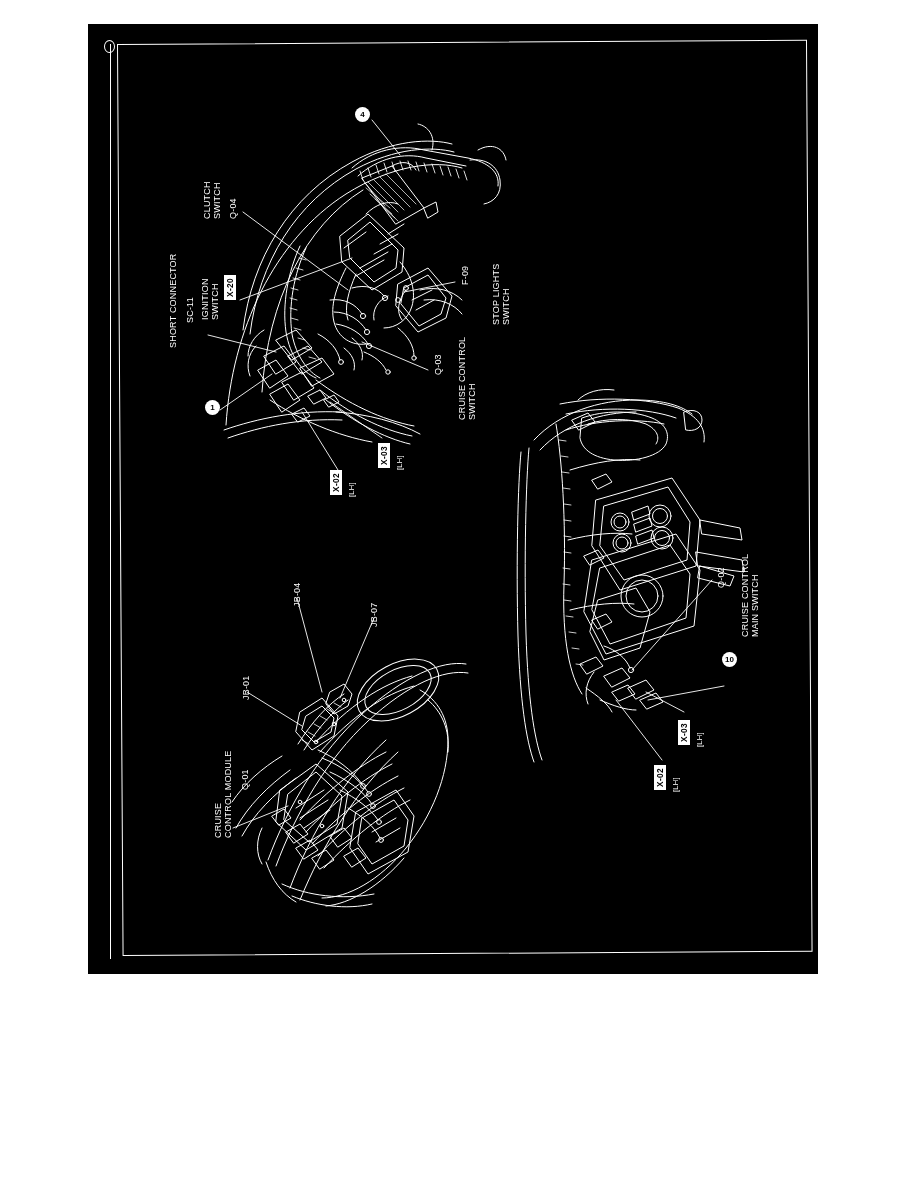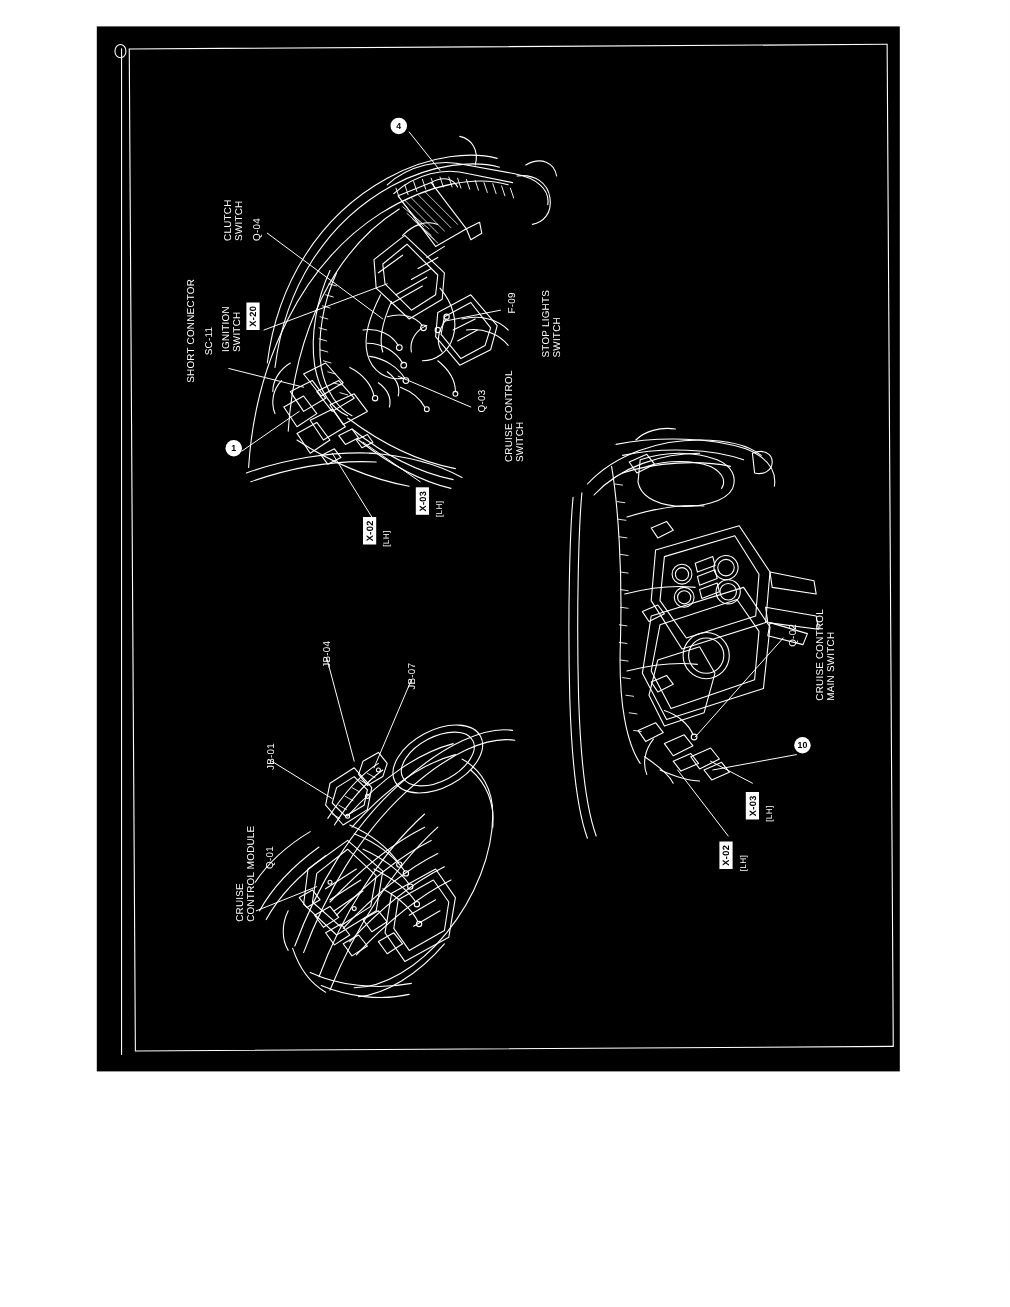--- a/index.html
+++ b/index.html
@@ -381,21 +381,21 @@
 
         <path d="M374 618 L 340 698"></path>
 
         <path d="M233 828 L 288 806"></path>
       </g>
     </g>
   </svg>
 
   <div class="callout" style="left:355px;top:107px;">4</div>
   <div class="callout" style="left:205px;top:400px;">1</div>
-  <div class="callout" style="left:722px;top:670px;">10</div>
+  <div class="callout" style="left:722px;top:652px;">10</div>
 
   <div class="lbl t9 rot" style="left:168px;top:348px;">SHORT CONNECTOR</div>
   <div class="lbl t9 rot" style="left:185px;top:323px;">SC-11</div>
 
   <div class="lbl t9 rot" style="left:200px;top:320px;">IGNITION
 SWITCH</div>
   <div class="chip" style="left:224px;top:300px;transform:rotate(-90deg);">X-20</div>
 
   <div class="lbl t9 rot" style="left:202px;top:219px;">CLUTCH
 SWITCH</div>

